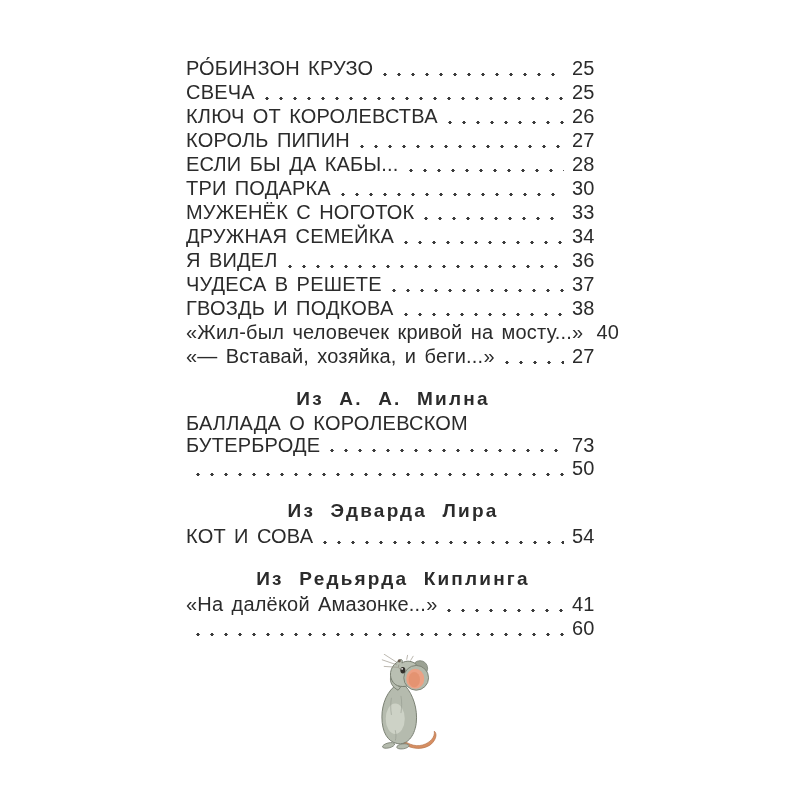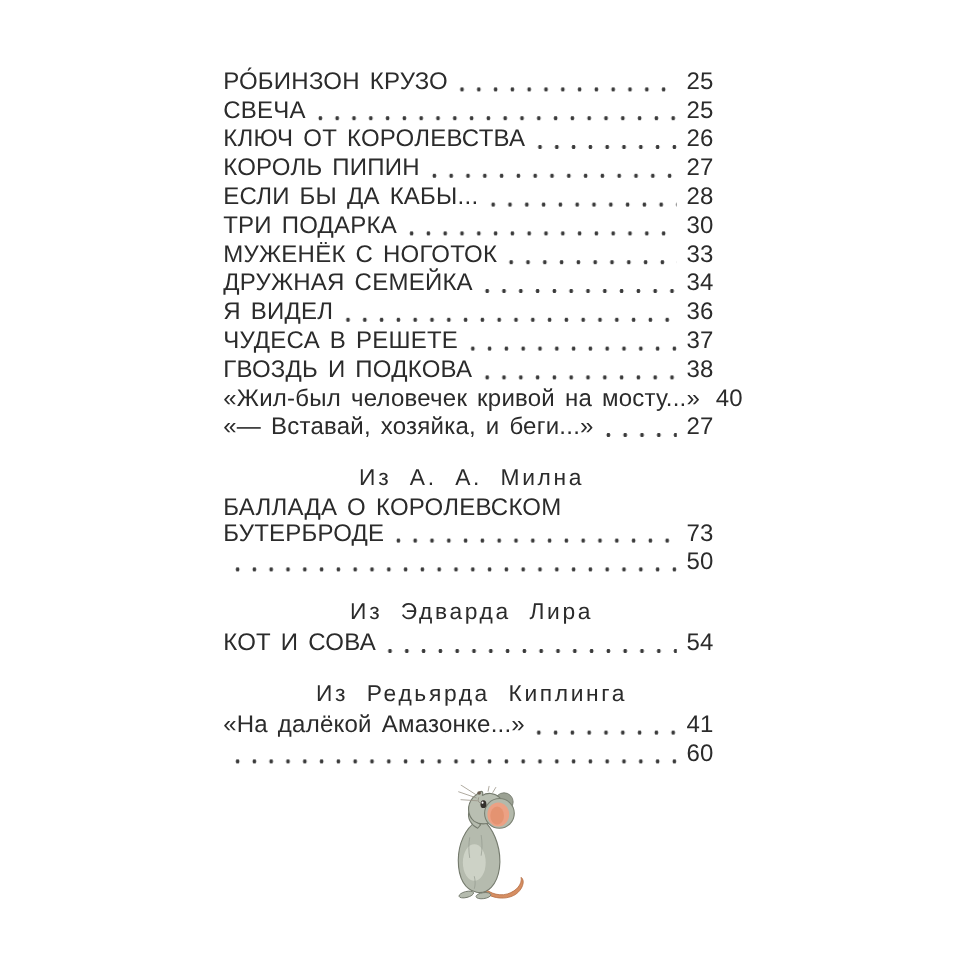--- a/index.html
+++ b/index.html
@@ -27,21 +27,21 @@
     background:var(--background);
   }
   .toc{
     margin-left:186px;
     width:414px;
     padding-top:56px;
   }
   .toc-section{display:block;}
   .toc-heading{
     font-size:19px;
-    font-weight:normal;
+    font-weight:bold;
     line-height:26px;
     margin-top:18px;
     text-align:center;
     letter-spacing:2.2px;
     word-spacing:8px;
     color:var(--text);
   }
   .toc-entry{
     display:flex;
     align-items:stretch;

